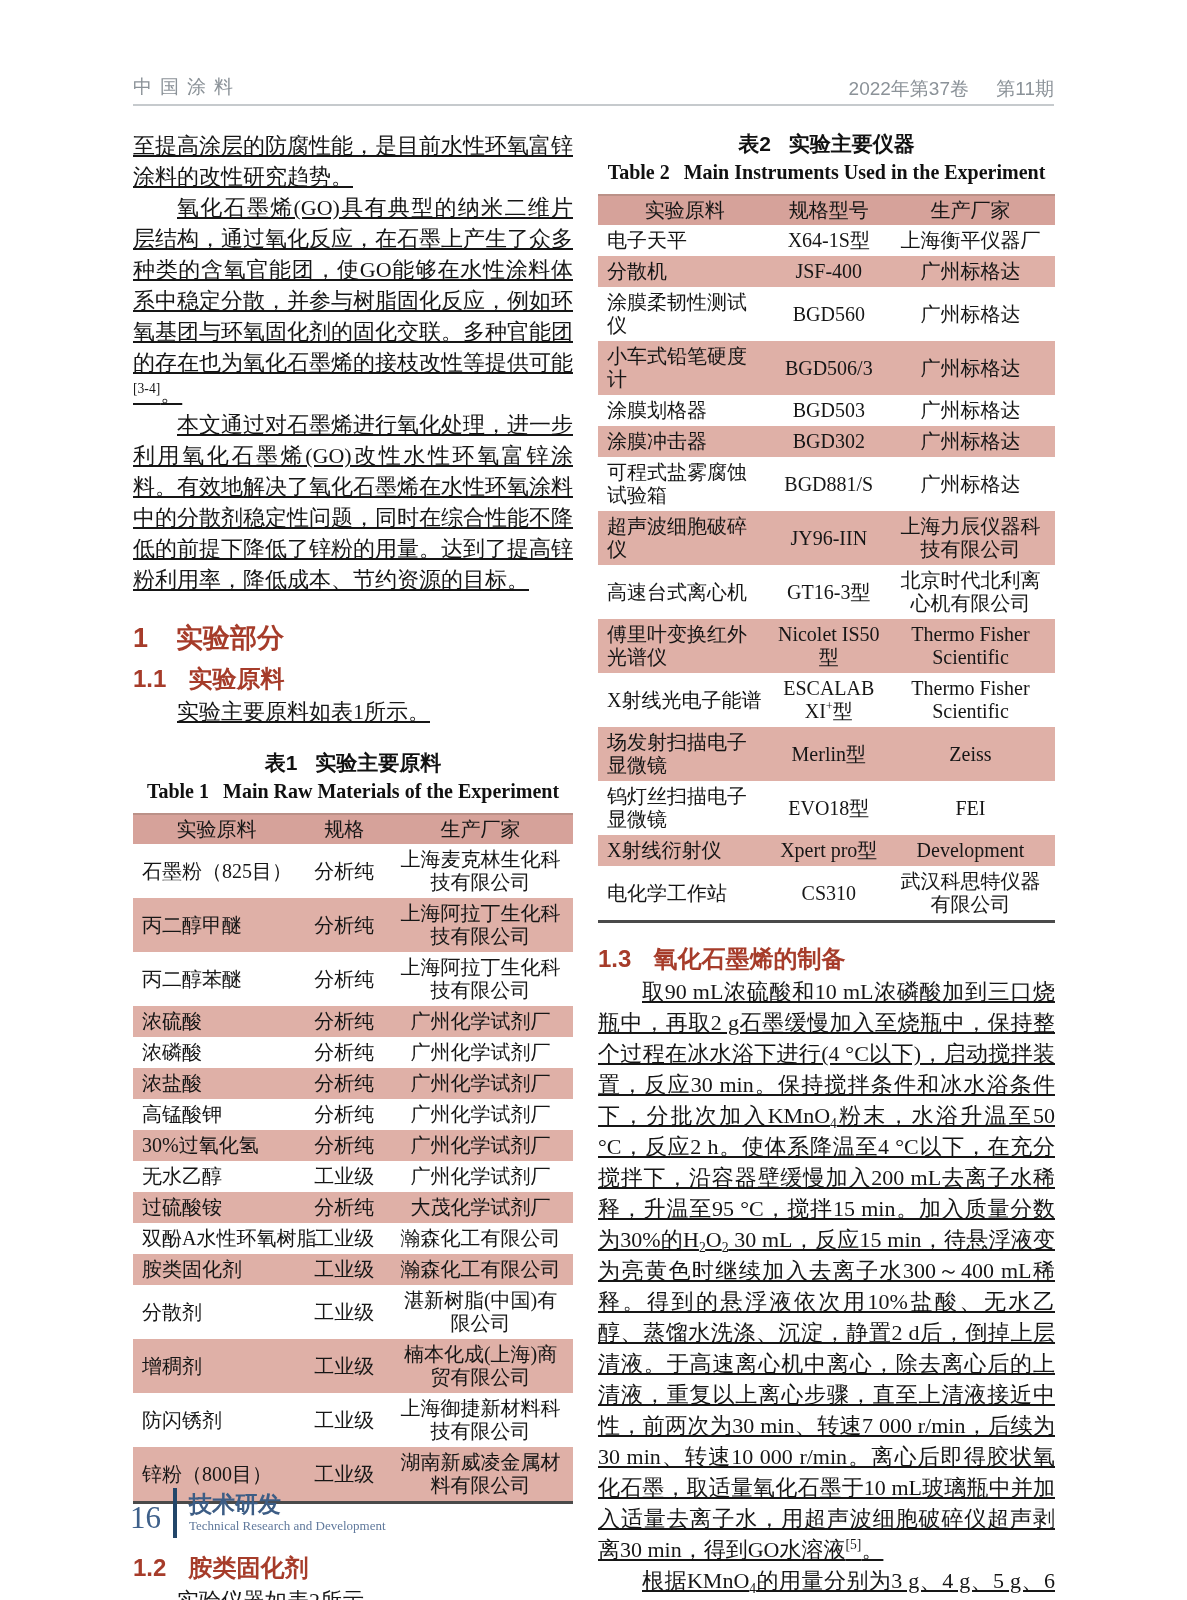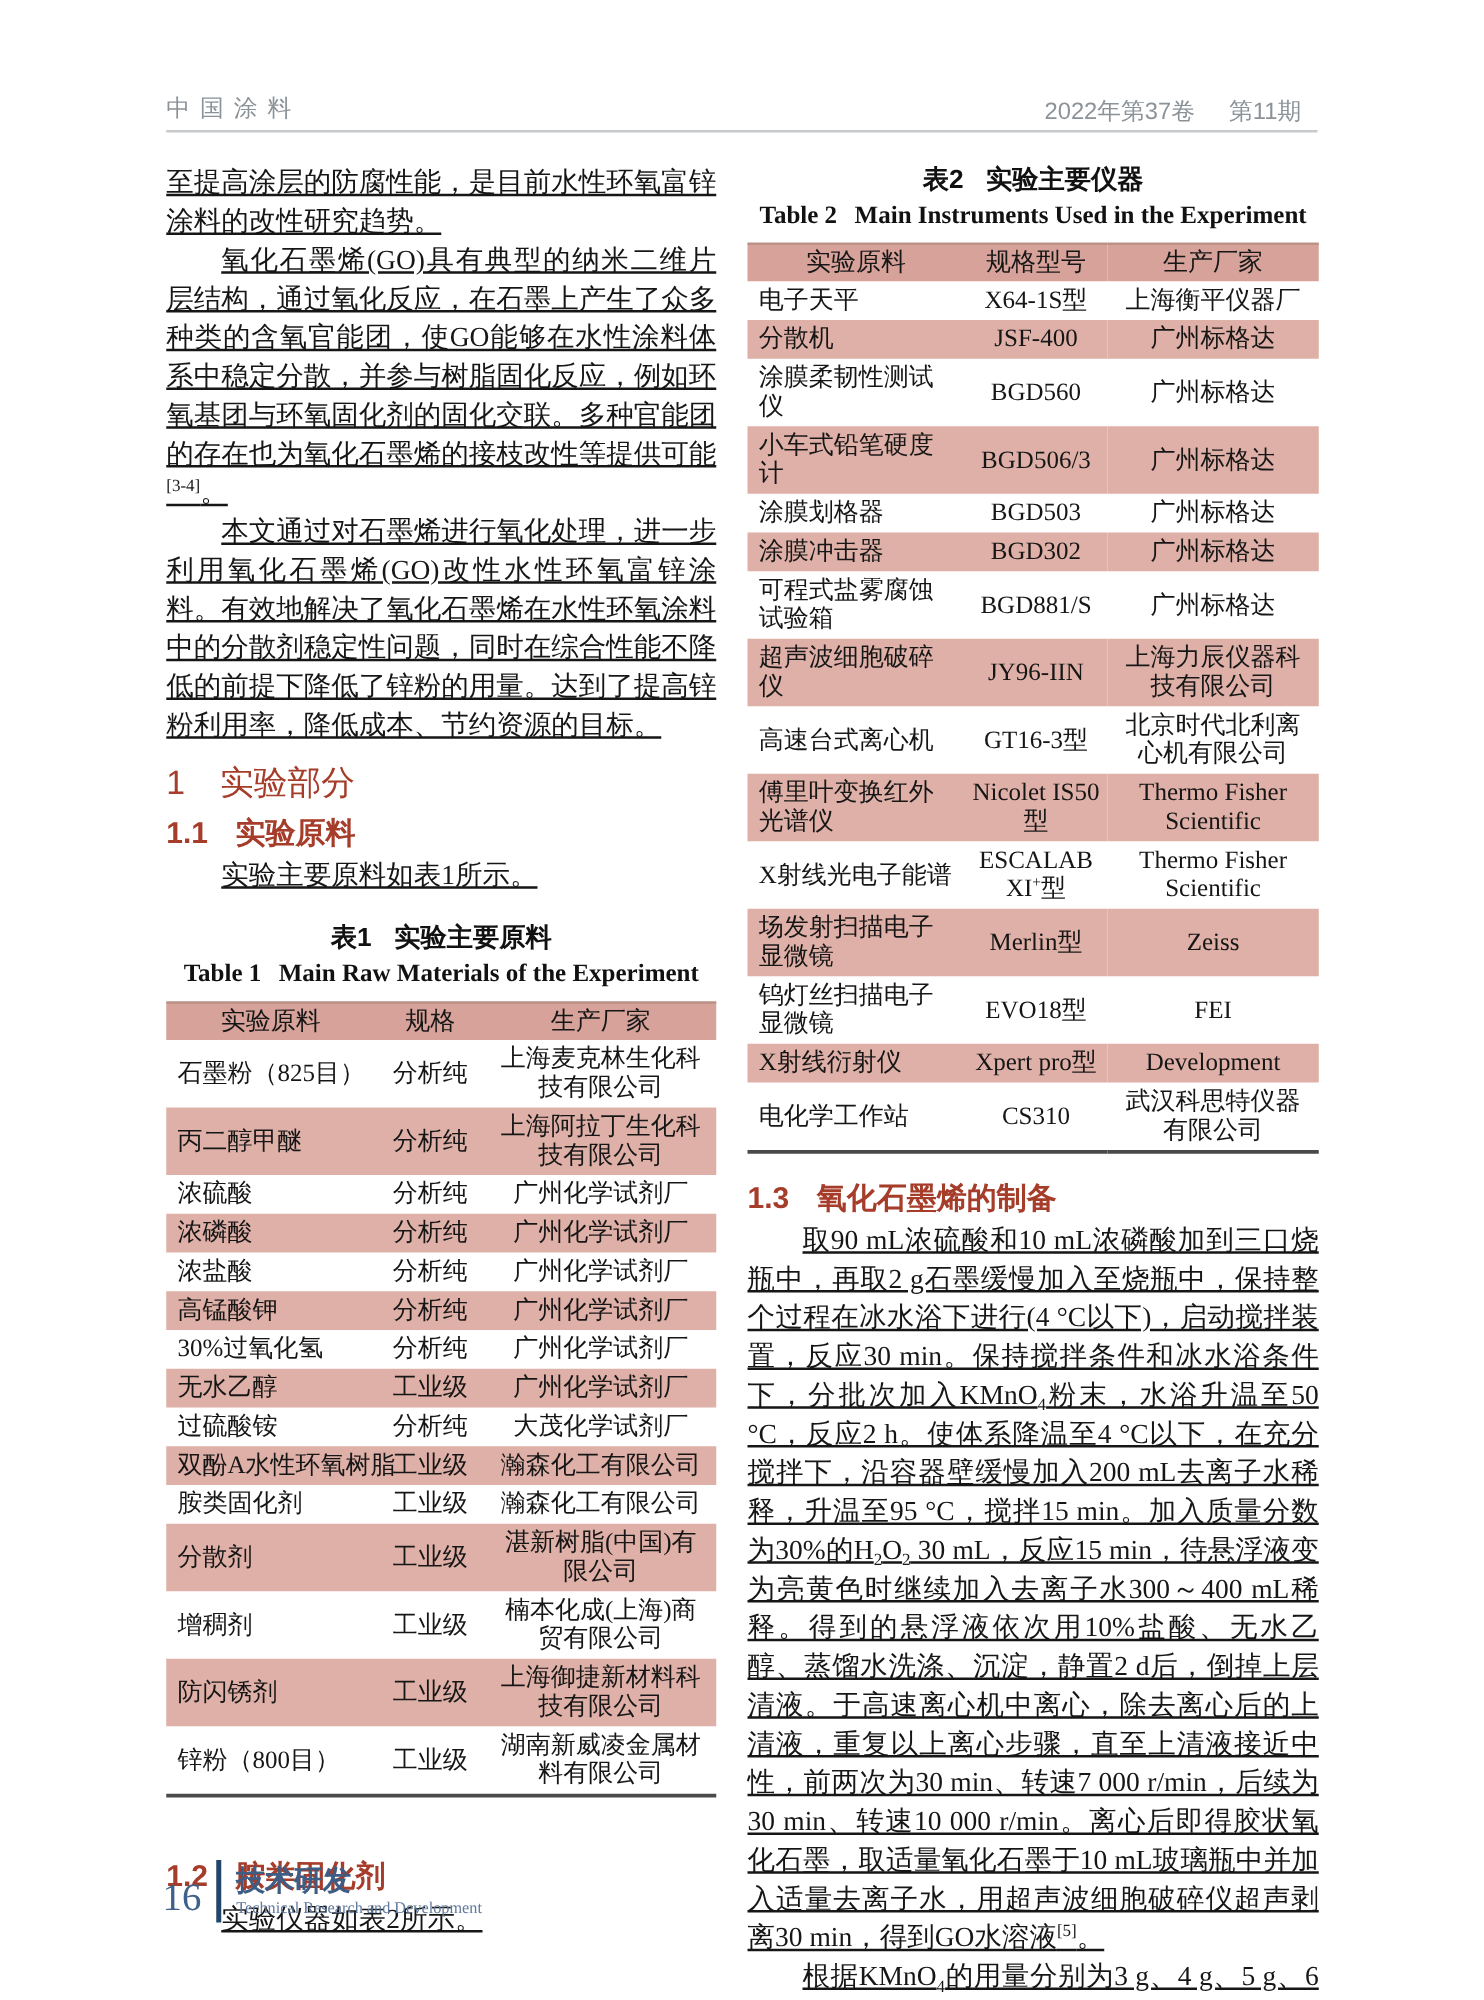--- a/index.html
+++ b/index.html
@@ -4,35 +4,35 @@
 <style>
   html,body{margin:0;padding:0;background:#ffffff;}
   .page{position:relative;width:1187px;height:1600px;background:#fff;overflow:hidden;
         font-family:"Liberation Serif",serif;color:#161616;}
 
   
   .page-header{position:absolute;left:133px;right:133px;top:74px;height:30px;
         border-bottom:2px solid #c6cacd;font-family:"Liberation Sans",sans-serif;
         font-size:19px;color:#8b9298;}
   .journal{letter-spacing:8px;}
-  .issue{position:absolute;right:13px;top:2px;text-align:right;}
+  .issue{position:absolute;right:0;top:2px;text-align:right;}
   .issue span{margin-left:22px;}
 
   
   .col{position:absolute;top:130px;}
   .col-left{left:133px;width:440px;}
   .col-right{left:598px;width:457px;}
 
   p.body{margin:0;font-size:22px;line-height:31px;text-align:justify;text-indent:2em;text-decoration:underline;}
   p.cont{text-indent:0;}
   sup{font-size:0.62em;line-height:0;}
   sub{font-size:0.62em;line-height:0;}
 
   
-  .sec1{margin:14px 0 0 0;font-family:"Liberation Sans",sans-serif;font-weight:normal;
+  .sec1{margin:26px 0 0 0;font-family:"Liberation Sans",sans-serif;font-weight:bold;
         font-size:27px;line-height:34px;color:#a63c2a;}
   .sec1 .sec-num{margin-right:28px;}
   .sec2{margin:9px 0 3px 0;font-family:"Liberation Sans",sans-serif;font-weight:bold;
         font-size:24px;line-height:29px;color:#a63c2a;}
   .sec2 .sec-num{margin-right:22px;}
 
   
   .tablecap{margin-top:22px;text-align:center;font-family:"Liberation Sans",sans-serif;
         font-weight:bold;font-size:21px;line-height:27px;color:#111;}
   .tablecap .cap-label{margin-right:18px;}
@@ -114,20 +114,25 @@
             <td>石墨粉（825目）</td>
             <td>分析纯</td>
             <td>上海麦克林生化科技有限公司</td>
           </tr>
           <tr>
             <td>丙二醇甲醚</td>
             <td>分析纯</td>
             <td>上海阿拉丁生化科技有限公司</td>
           </tr>
           <tr>
+            <td>丙二醇苯醚</td>
+            <td>分析纯</td>
+            <td>上海阿拉丁生化科技有限公司</td>
+          </tr>
+          <tr>
             <td>浓硫酸</td>
             <td>分析纯</td>
             <td>广州化学试剂厂</td>
           </tr>
           <tr>
             <td>浓磷酸</td>
             <td>分析纯</td>
             <td>广州化学试剂厂</td>
           </tr>
           <tr>

